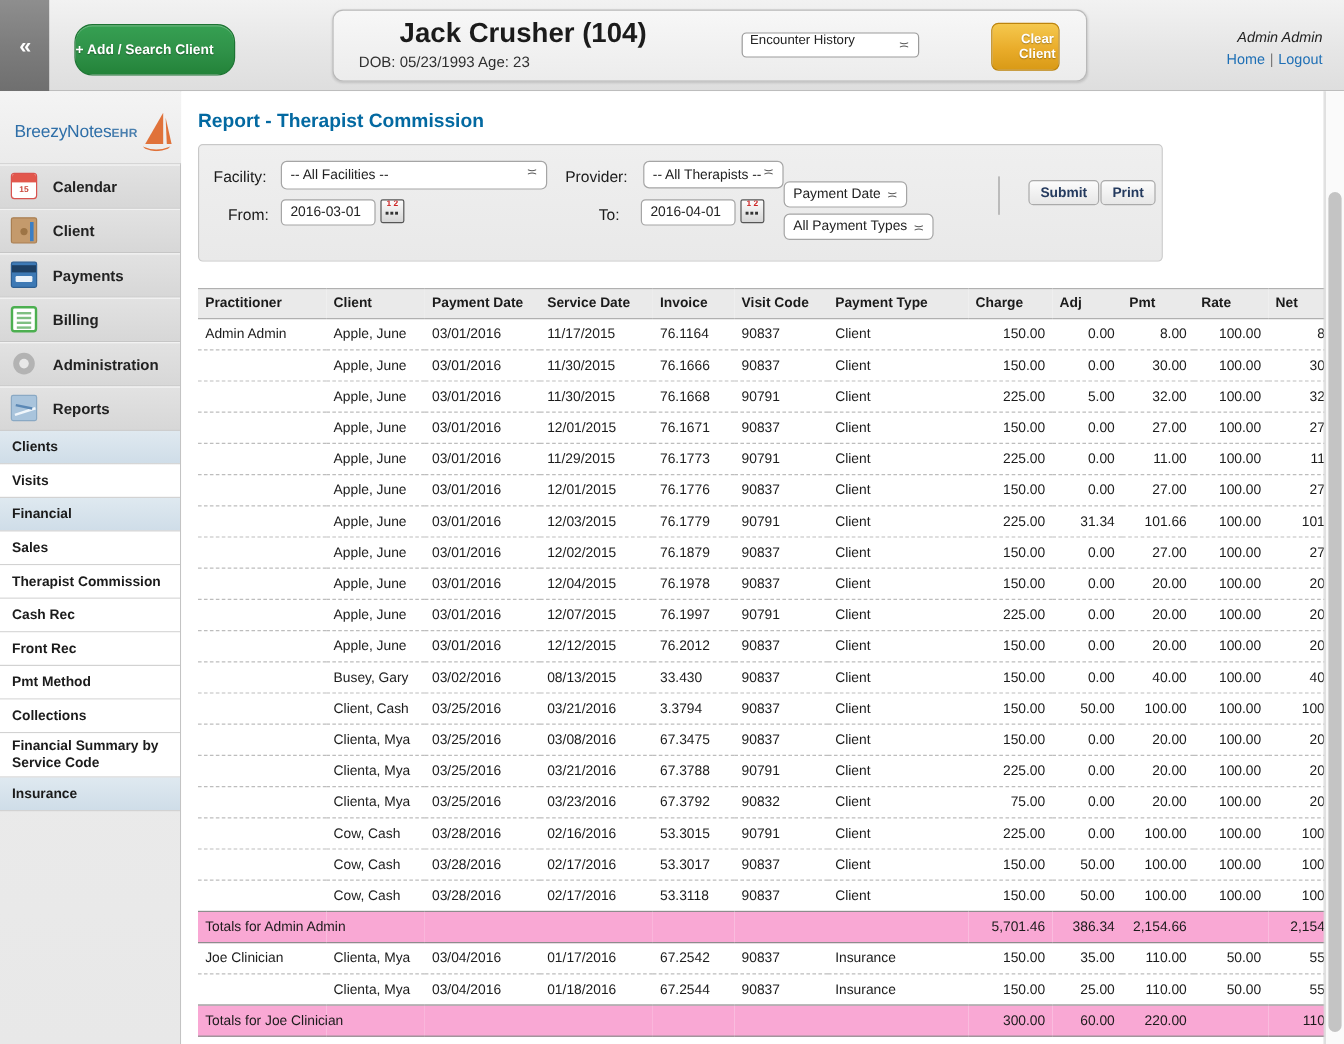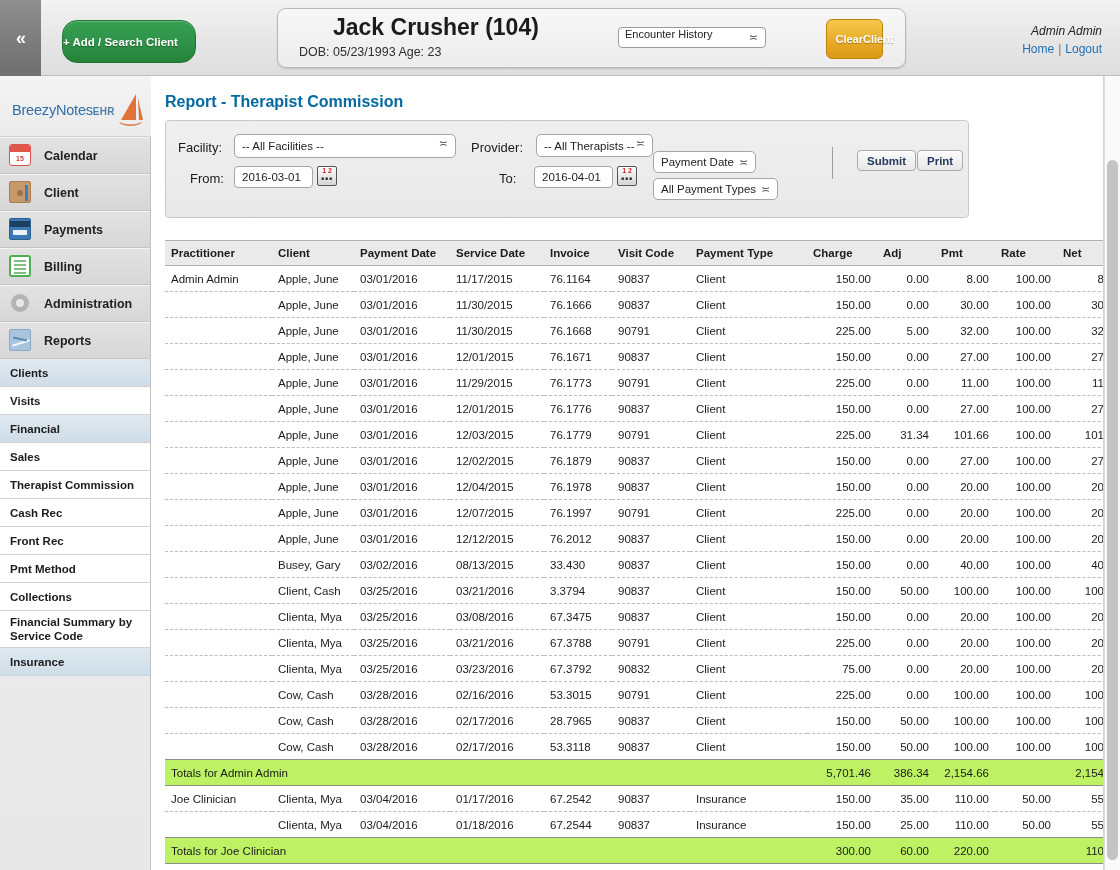--- a/index.html
+++ b/index.html
@@ -55,21 +55,21 @@
     font-size: 11px; color: #222; padding-left: 6px;
     display: flex; align-items: flex-start;
     cursor: pointer;
   }
   .enc-select .chev { position: absolute; right: 7px; top: 3px; font-size: 11px; color: #555; }
   .clear-client-btn {
     position: absolute; left: 548px; top: 10px; width: 57px; height: 40px;
     background: linear-gradient(to bottom, #f5c84e 0%, #e9ac2a 55%, #d99a16 100%);
     border: 1px solid #bd840d; border-radius: 6px;
     color: #fff; font-size: 11px; font-weight: bold; line-height: 12px;
-    display: flex; flex-direction: row; align-items: center; justify-content: center;
+    display: flex; flex-direction: column; align-items: center; justify-content: center;
     text-shadow: 0 1px 1px rgba(0,0,0,.3);
     cursor: pointer;
     padding-left: 20px;
   }
   .admin-name {
     position: absolute; right: 18px; top: 24px;
     font-size: 12px; font-style: italic; color: #222; text-align: right;
   }
   .admin-links {
     position: absolute; right: 18px; top: 42px;
@@ -183,21 +183,21 @@
   table.rpt th {
     background: #eaeaea; border-top: 1px solid #b0b0b0; border-bottom: 1px solid #b0b0b0;
     font-size: 11.5px; font-weight: bold; color: #1b1b1b;
     height: 25px; padding: 0 6px; text-align: left; white-space: nowrap;
   }
   table.rpt td {
     font-size: 11.5px; color: #1b1b1b; height: 26px; padding: 0 6px;
     border-bottom: 1px dashed #bdbdbd; white-space: nowrap;
   }
   table.rpt tr.totals td {
-    background: #bef264; border-top: 1px solid #8d8d8d; border-bottom: 1px solid #8d8d8d;
+    background: #f9a8d4; border-top: 1px solid #8d8d8d; border-bottom: 1px solid #8d8d8d;
     font-weight: normal;
   }
   .num { text-align: right; }
   th.num { text-align: right; }
 
   
   col.c-prac { width: 107px; }
   col.c-client { width: 82px; }
   col.c-pdate { width: 96px; }
   col.c-sdate { width: 94px; }
@@ -655,21 +655,21 @@
               <td class="num">0.00</td>
               <td class="num">100.00</td>
               <td class="num">100.00</td>
               <td class="num">100.00</td>
             </tr>
             <tr>
               <td></td>
               <td>Cow, Cash</td>
               <td>03/28/2016</td>
               <td>02/17/2016</td>
-              <td>28.7965</td>
+              <td>53.3017</td>
               <td>90837</td>
               <td>Client</td>
               <td class="num">150.00</td>
               <td class="num">50.00</td>
               <td class="num">100.00</td>
               <td class="num">100.00</td>
               <td class="num">100.00</td>
             </tr>
             <tr>
               <td></td>

